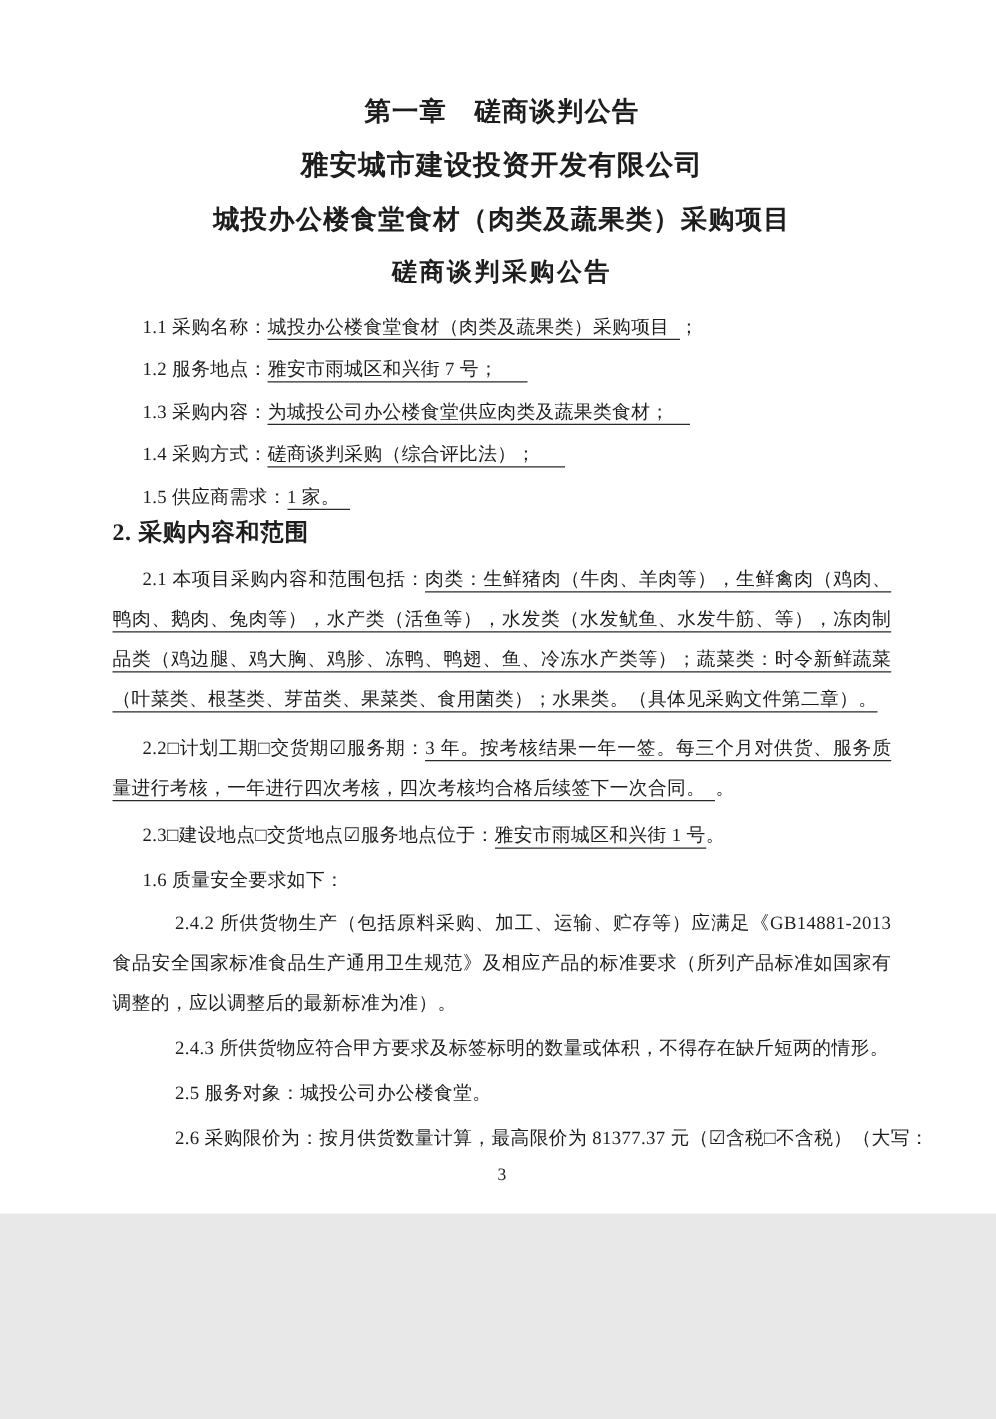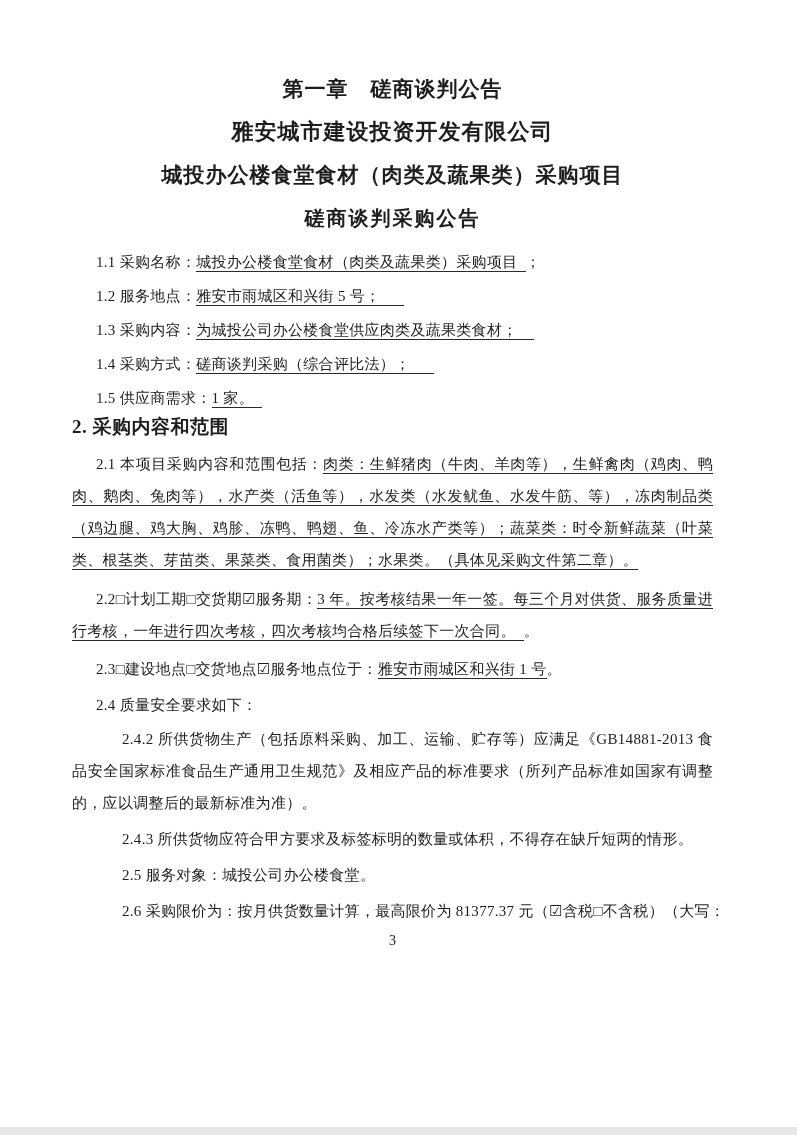--- a/index.html
+++ b/index.html
@@ -1,23 +1,23 @@
 <!DOCTYPE html>
 <html lang="zh"><head>
 <meta charset="utf-8">
 <style>
   html, body { margin: 0; padding: 0; background: #e8e8e8; }
   .page {
     position: relative;
     width: 797px;
-    height: 1127px;
+    height: 971px;
     margin: 0 auto;
     background: #ffffff;
     box-sizing: border-box;
-    padding: 76px 84px 0 72px;
+    padding: 76px 84px 0 90px;
     font-family: "Liberation Serif", "DejaVu Serif", serif;
     color: #1d1d1d;
     overflow: hidden;
   }
   .title-block { text-align: center; }
   .t1 { font-size: 21px; font-weight: 700; line-height: 26px; margin: 0; letter-spacing: 1px; }
   .t2 { font-size: 22px; font-weight: 700; line-height: 26px; margin: 17px 0 0 0; letter-spacing: 1px; }
   .t3 { font-size: 21px; font-weight: 700; line-height: 26px; margin: 17px 0 0 0; letter-spacing: 1px; }
   .t4 { font-size: 20px; font-weight: 600; line-height: 26px; margin: 17px 0 0 0; letter-spacing: 2px; }
   h2.sec {
@@ -66,37 +66,37 @@
   <div class="title-block">
     <p class="t1">第一章　磋商谈判公告</p>
     <p class="t2">雅安城市建设投资开发有限公司</p>
     <p class="t3">城投办公楼食堂食材（肉类及蔬果类）采购项目</p>
     <p class="t4">磋商谈判采购公告</p>
   </div>
 
 
   <p class="para s1item first ind2"><span>1.1 采购名称：</span><span class="u ext-sm">城投办公楼食堂食材（肉类及蔬果类）采购项目</span><span>；</span></p>
 
-  <p class="para s1item ind2"><span>1.2 服务地点：</span><span class="u ext-lg">雅安市雨城区和兴街 5 号；</span><span></span></p>
+  <p class="para s1item ind2"><span>1.2 服务地点：</span><span class="u ext-lg">雅安市雨城区和兴街 7 号；</span><span></span></p>
 
   <p class="para s1item ind2"><span>1.3 采购内容：</span><span class="u ext-md">为城投公司办公楼食堂供应肉类及蔬果类食材；</span><span></span></p>
 
   <p class="para s1item ind2"><span>1.4 采购方式：</span><span class="u ext-lg">磋商谈判采购（综合评比法）；</span><span></span></p>
 
   <p class="para s1item ind2"><span>1.5 供应商需求：</span><span class="u ext-sm">1 家。</span><span></span></p>
 
   <h2 class="sec sec2-h">2. 采购内容和范围</h2>
 
   <p class="para ind2 mt9"><span>2.1 本项目采购内容和范围包括：</span><span class="u">肉类：生鲜猪肉（牛肉、羊肉等），生鲜禽肉（鸡肉、鸭肉、鹅肉、兔肉等），水产类（活鱼等），水发类（水发鱿鱼、水发牛筋、等），冻肉制品类（鸡边腿、鸡大胸、鸡胗、冻鸭、鸭翅、鱼、冷冻水产类等）；蔬菜类：时令新鲜蔬菜（叶菜类、根茎类、芽苗类、果菜类、食用菌类）；水果类。（具体见采购文件第二章）。</span></p>
 
   <p class="para ind2 mt7"><span>2.2□计划工期□交货期☑服务期：</span><span class="u ext-sm">3 年。按考核结果一年一签。每三个月对供货、服务质量进行考核，一年进行四次考核，四次考核均合格后续签下一次合同。</span><span>。</span></p>
 
   <p class="para ind2 mt6"><span>2.3□建设地点□交货地点☑服务地点位于：</span><span class="u">雅安市雨城区和兴街 1 号</span><span>。</span></p>
 
-  <p class="para ind2 mt4">2.4 质量安全要求如下：</p>
+  <p class="para ind2 mt4">1.6 质量安全要求如下：</p>
 
 
   <p class="para ind4 mt2">2.4.2 所供货物生产（包括原料采购、加工、运输、贮存等）应满足《GB14881-2013 食品安全国家标准食品生产通用卫生规范》及相应产品的标准要求（所列产品标准如国家有调整的，应以调整后的最新标准为准）。</p>
 
   <p class="para ind4 mt4">2.4.3 所供货物应符合甲方要求及标签标明的数量或体积，不得存在缺斤短两的情形。</p>
 
   <p class="para ind4 mt4">2.5 服务对象：城投公司办公楼食堂。</p>
 
   <p class="para ind4 mt4 nowrap">2.6 采购限价为：按月供货数量计算，最高限价为 81377.37 元（☑含税□不含税）（大写：</p>
 

